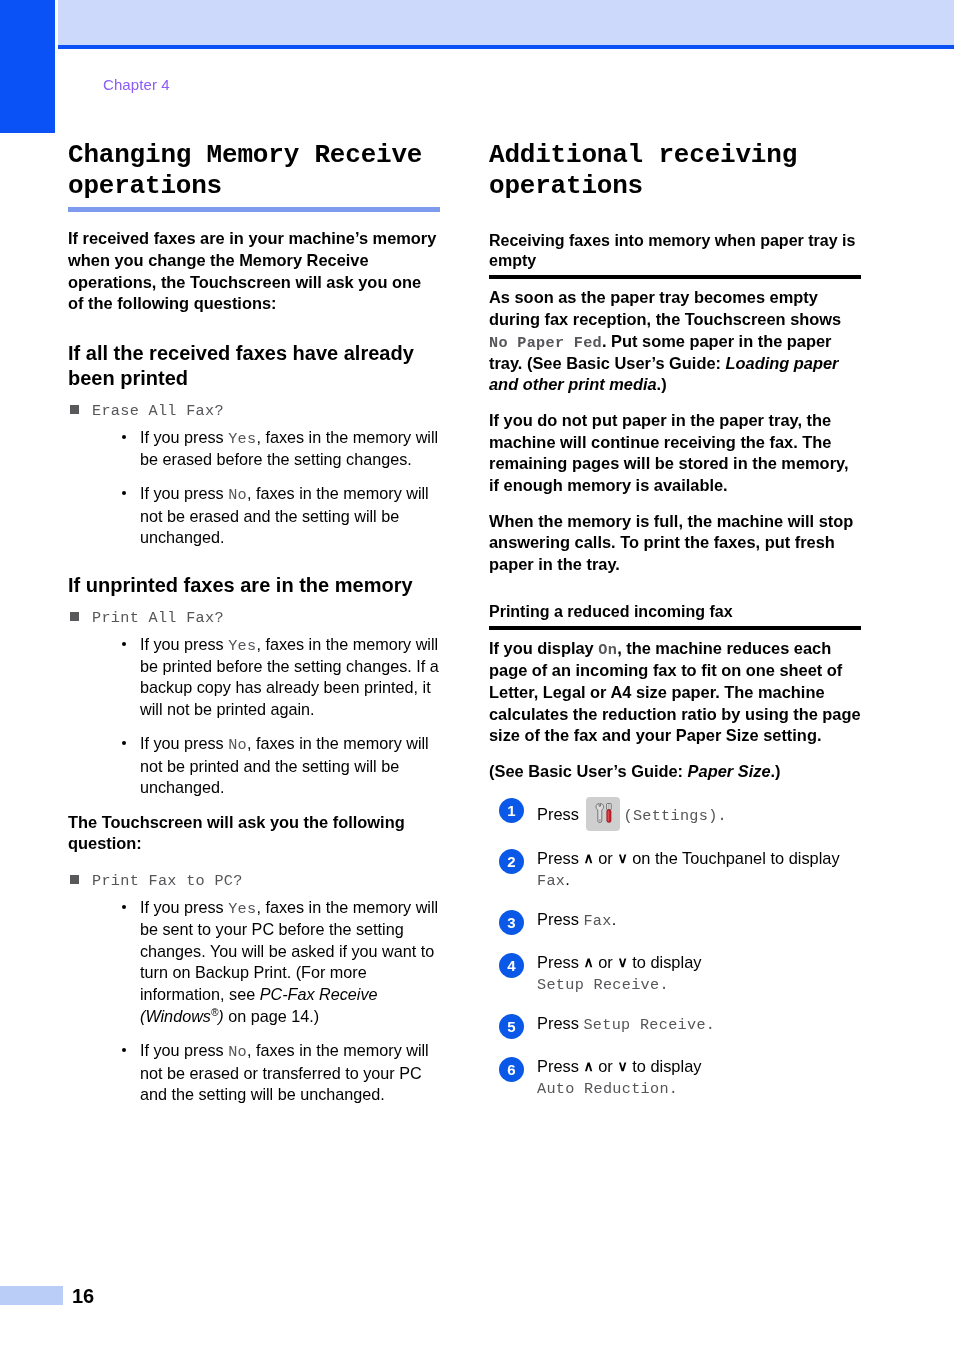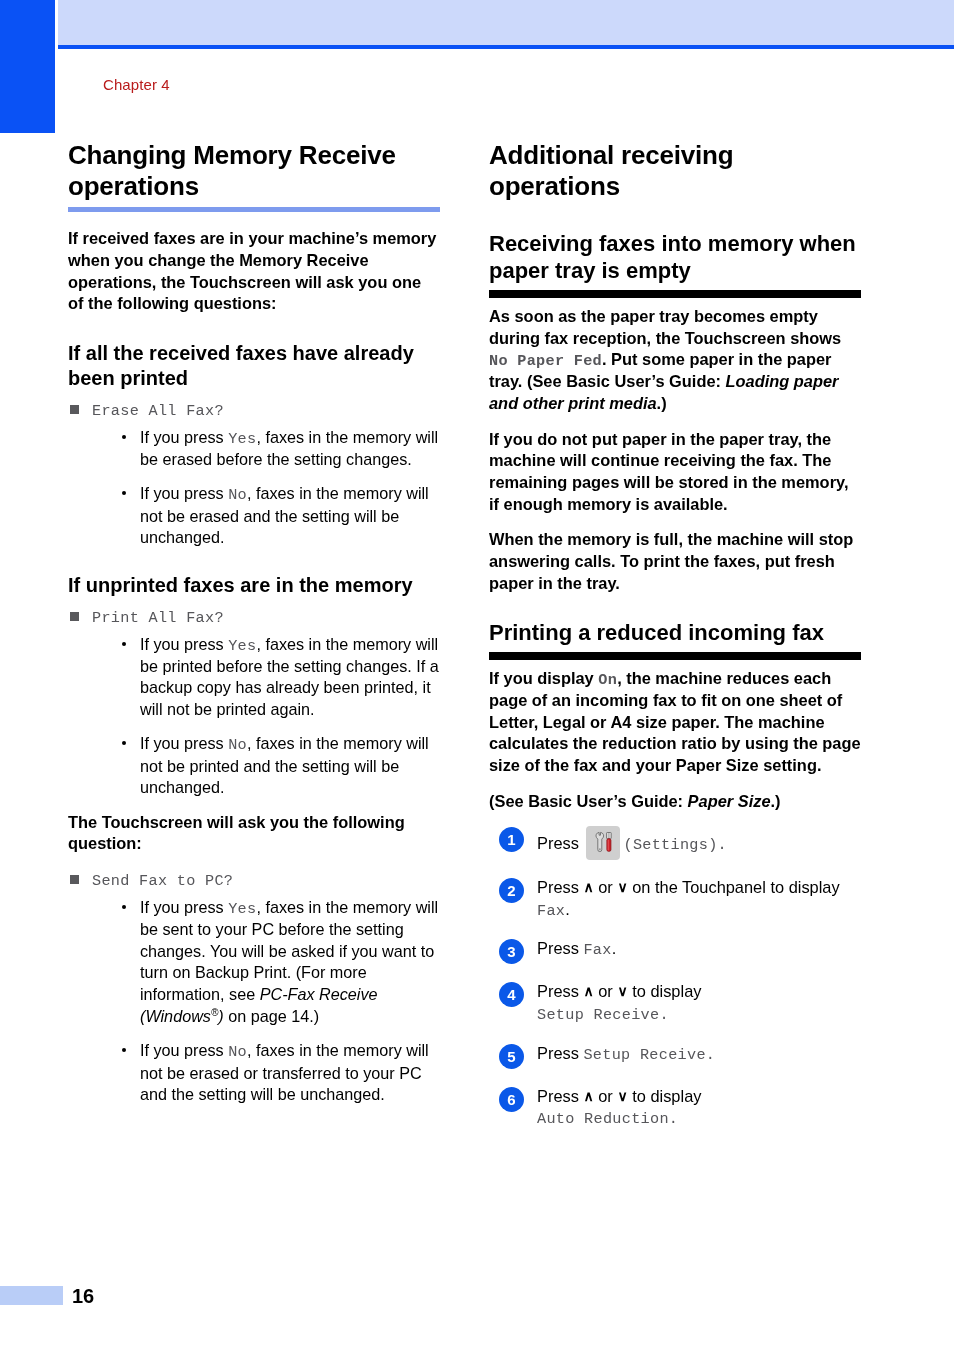--- a/index.html
+++ b/index.html
@@ -32,21 +32,21 @@
   #left-blue-bar {
     position: absolute;
     left: 0; top: 0;
     width: 55px; height: 133px;
     background: #0a52f5;
   }
   #chapter-label {
     position: absolute;
     left: 103px; top: 76px;
     font-size: 15px;
-    color: #b91c1c;
+    color: #8b5cf6;
     letter-spacing: 0.1px;
   }
 
   
   #col-left {
     position: absolute;
     left: 68px; top: 140px;
     width: 372px;
   }
   #col-right {
@@ -55,32 +55,33 @@
     width: 372px;
   }
 
   
   h1.sect {
     font-size: 26px;
     font-weight: bold;
     line-height: 1.18;
     margin: 0 0 10px 0;
     letter-spacing: -0.2px;
+    font-family: Liberation Mono, monospace;
   }
   h1.sect.ruled {
     border-bottom: 5px solid #7e9bee;
     padding-bottom: 6px;
     margin-bottom: 16px;
   }
   h2.sub {
-    font-size: 22px;
+    font-size: 16px;
     font-weight: bold;
     line-height: 1.22;
     margin: 0 0 8px 0;
-    border-bottom: 8px solid #000000;
+    border-bottom: 4px solid #000000;
     padding-bottom: 5px;
   }
   h3.minor {
     font-size: 20px;
     font-weight: bold;
     line-height: 1.24;
     margin: 26px 0 8px 0;
   }
   h3.minor.tight { margin-top: 24px; }
 
@@ -251,21 +252,21 @@
       <span class="dotmark"></span>
       <span>If you press </span><span class="mono">No</span><span>, faxes in the memory will not be printed and the setting will be unchanged.</span>
     </li>
   </ul>
 
   <p class="body" style="margin-top:2px;">The Touchscreen will ask you the following question:</p>
 
   <ul class="sq">
     <li>
       <span class="sqmark"></span>
-      <span class="mono">Send Fax to PC?</span>
+      <span class="mono">Print Fax to PC?</span>
     </li>
   </ul>
 
   <ul class="dot">
     <li>
       <span class="dotmark"></span>
       <span>If you press </span><span class="mono">Yes</span><span>, faxes in the memory will be sent to your PC before the setting changes. You will be asked if you want to turn on Backup Print. (For more information, see </span><span class="ital">PC-Fax Receive (Windows</span><sup class="reg ital">®</sup><span class="ital">)</span><span> on page 14.)</span>
     </li>
     <li>
       <span class="dotmark"></span>

